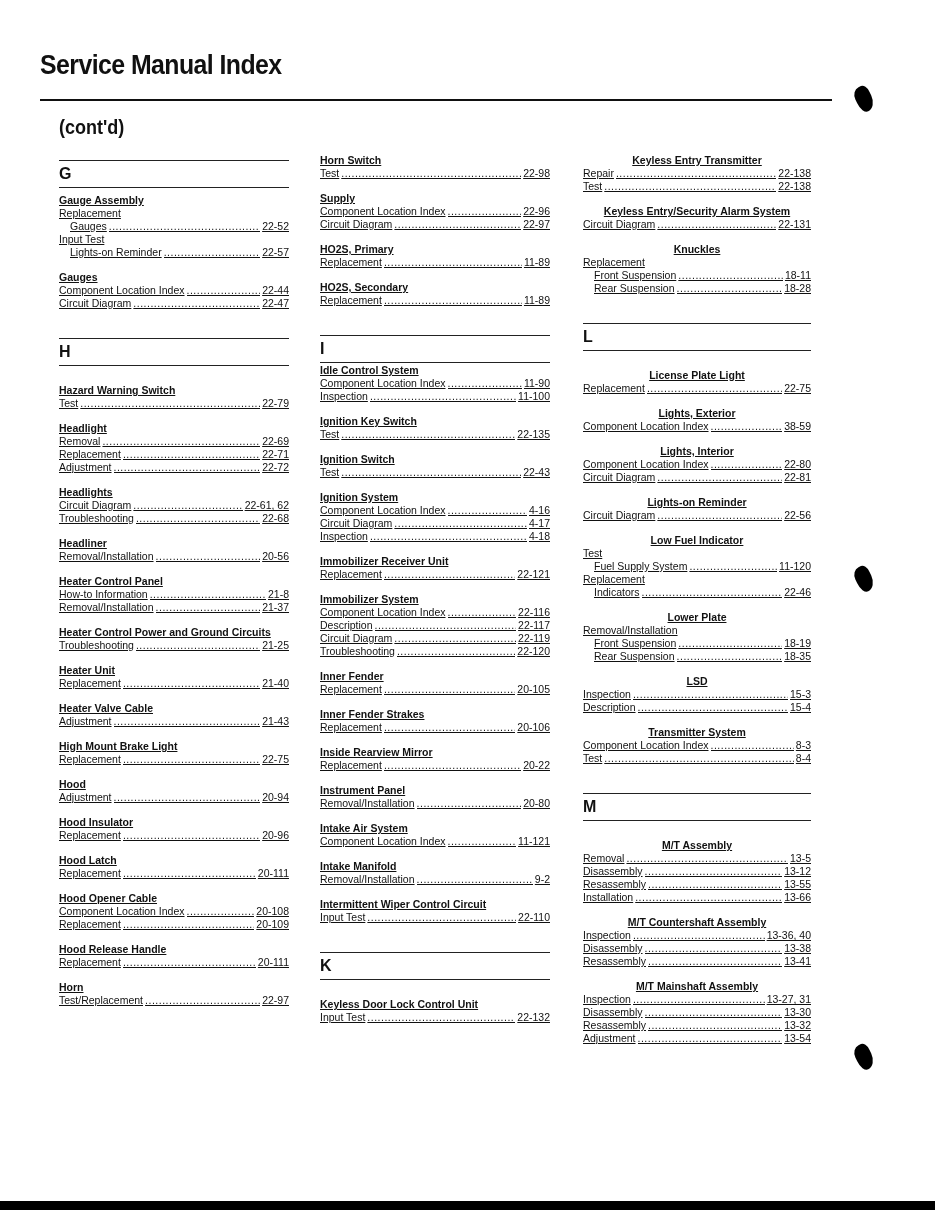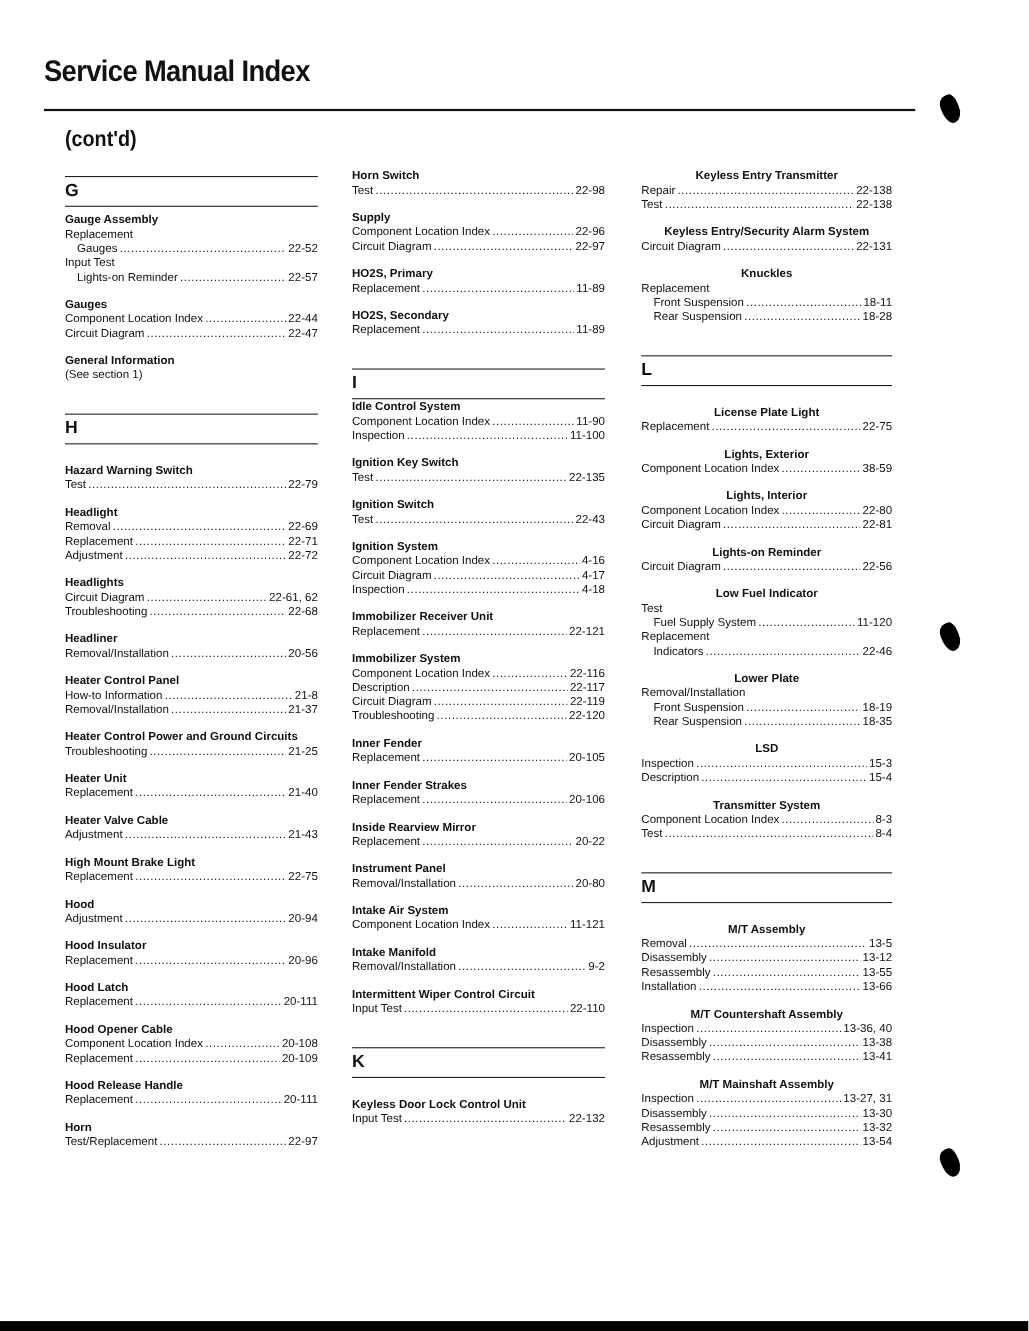--- a/index.html
+++ b/index.html
@@ -4,21 +4,21 @@
 <style>
   html, body { margin: 0; padding: 0; background: #ffffff; }
   body { width: 935px; height: 1210px; position: relative; overflow: hidden; font-family: "Liberation Sans", sans-serif; color: #111; }
   .title { position: absolute; left: 40px; top: 50px; font-size: 27px; font-weight: bold; letter-spacing: -0.6px; transform: scaleX(0.92); transform-origin: left; margin: 0; }
   .title-rule { position: absolute; left: 40px; top: 99px; width: 792px; height: 2px; background: #111; }
   .contd { position: absolute; left: 59px; top: 116px; font-size: 20px; font-weight: bold; transform: scaleX(0.9); transform-origin: left; margin: 0; }
   .col { position: absolute; top: 154px; width: 230px; }
   .col1 { left: 59px; } .col2 { left: 320px; } .col3 { left: 583px; width: 228px; text-align: center; }
   .letter { position: relative; border-top: 1.5px solid #222; border-bottom: 1.5px solid #222; height: 26px; margin-top: 6px; }
   .letter span { position: absolute; left: 0; top: 4px; font-size: 16px; font-weight: bold; }
-  .entry { margin-top: 12px; }
+  .entry { margin-top: 12px; text-decoration: underline; }
   .entry h3 { font-size: 10.5px; font-weight: bold; margin: 0; line-height: 13px; }
   .line { display: flex; font-size: 10.5px; line-height: 13px; white-space: nowrap; }
   .line.indent { padding-left: 11px; }
   .line .lbl { flex: 0 0 auto; }
   .line .dots { flex: 1 1 auto; overflow: hidden; margin: 0 2px; }
   .line .dots::before { content: "........................................................................................................................"; letter-spacing: 0.5px; }
   .line .pg { flex: 0 0 auto; }
   .mark { position: absolute; width: 16px; height: 26px; background: #000; border-radius: 60% 40% 70% 50% / 45% 40% 60% 55%; transform: rotate(-25deg); }
   .bottom-bar { position: absolute; left: 0; top: 1201px; width: 935px; height: 9px; background: #000; }
 </style>
@@ -58,26 +58,20 @@
         <span class="lbl">Component Location Index</span>
         <span class="dots"></span>
         <span class="pg">22-44</span>
       </div>
       <div class="line">
         <span class="lbl">Circuit Diagram</span>
         <span class="dots"></span>
         <span class="pg">22-47</span>
       </div>
     </div>
-    <div class="entry">
-      <h3>General Information</h3>
-      <div class="line">
-        <span class="lbl">(See section 1)</span>
-      </div>
-    </div>
     <div class="letter" style="margin-top: 28px;">
       <span>H</span>
     </div>
     <div class="entry" style="margin-top: 18px;">
       <h3>Hazard Warning Switch</h3>
       <div class="line">
         <span class="lbl">Test</span>
         <span class="dots"></span>
         <span class="pg">22-79</span>
       </div>

